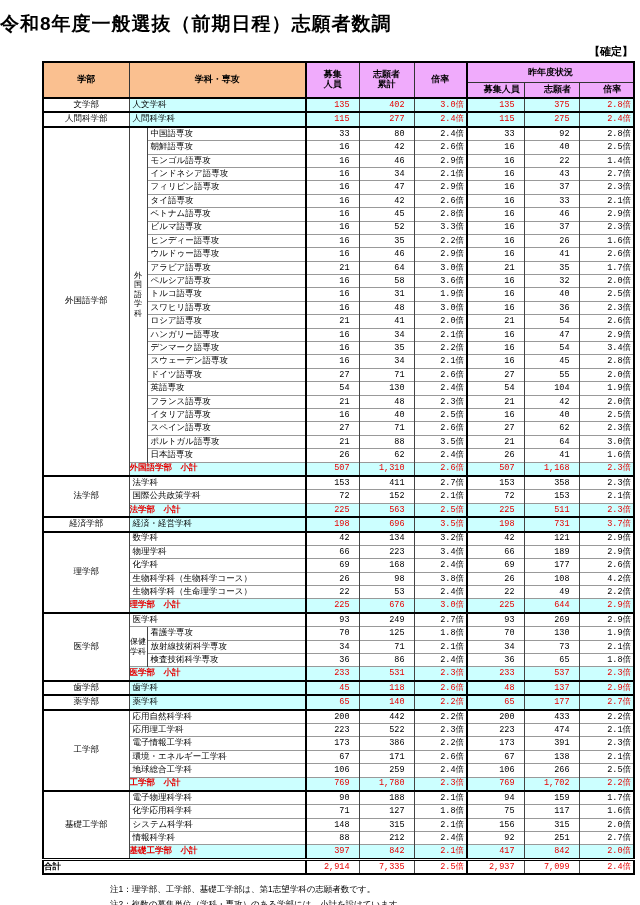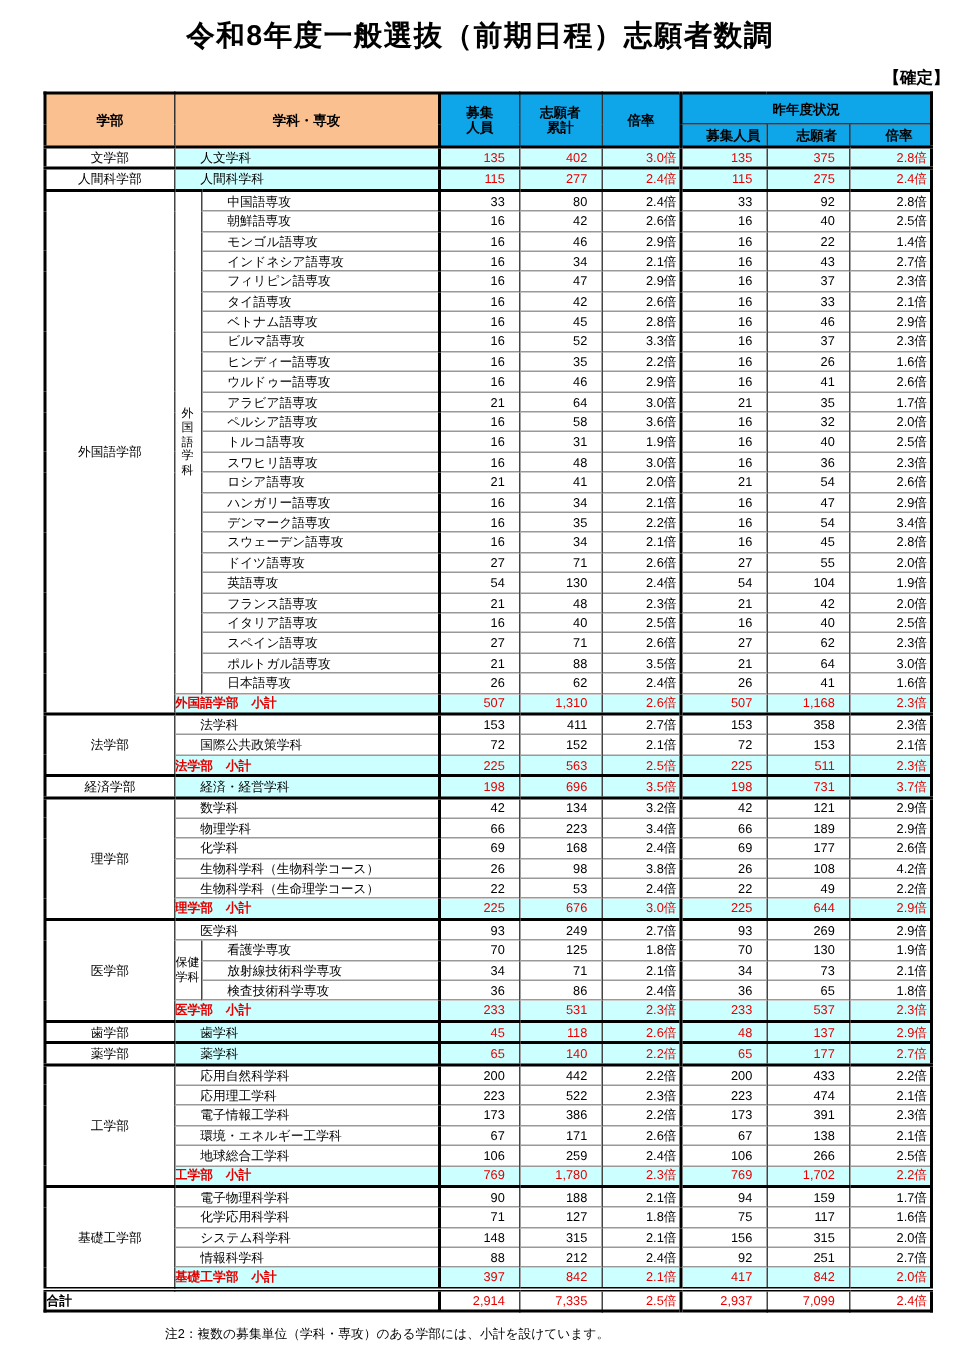--- a/index.html
+++ b/index.html
@@ -1,31 +1,31 @@
 <!DOCTYPE html>
 <html><head>
 <meta charset="utf-8">
 <style>
   html,body{margin:0;padding:0;background:#fff;}
   body{width:640px;height:905px;font-family:"Liberation Sans",sans-serif;color:#000;overflow:hidden;}
-  .title{text-align:center;font-size:19px;font-weight:bold;padding-top:11px;letter-spacing:1px;}
+  .title{font-size:19px;font-weight:bold;padding-top:11px;letter-spacing:1px;}
   .status{width:591px;margin:7px 0 2px 42px;text-align:right;font-size:11px;font-weight:bold;}
-  table{border-collapse:collapse;table-layout:fixed;width:591px;margin-left:29px;border:2px solid #000;}
-  th{background:#0ea5e9;font-size:9px;font-weight:bold;text-align:center;vertical-align:middle;
+  table{border-collapse:collapse;table-layout:fixed;width:591px;margin-left:42px;border:2px solid #000;font-family:Liberation Mono, monospace;}
+  th{background:#f0abfc;font-size:9px;font-weight:bold;text-align:center;vertical-align:middle;
      border:1px solid #333;white-space:pre-line;line-height:10px;padding:1px 0;}
   th.orange{background:#FAC090;}
   thead tr.h1 th{height:17px;}
   thead tr.h2 th{height:12px;padding-left:12px;}
   td{font-size:8.5px;height:12.4px;line-height:1;vertical-align:middle;white-space:nowrap;overflow:hidden;
      border-left:1px solid #444;border-top:1px solid #999;padding:0;}
   .thickL{border-left:2px solid #000 !important;}
   tr.sec td{border-top:2px solid #000;}
   tr.total td{border-top:3px double #000;}
   .fac{text-align:center;}
-  .dept{text-align:left;padding:0 17px;}
+  .dept{text-align:left;padding:0 3px;}
   .subcol{text-align:center;white-space:pre-line;font-size:8px;line-height:9.5px;}
   .num{text-align:right;padding-right:9px;}
   .ratio{text-align:right;padding-right:2px;}
   .hl{background:#CCFFFF;}
   .red{color:#E60000;}
   .bold{font-weight:bold;}
   .center{}
   .notes{margin:7px 0 0 110px;font-size:8.5px;line-height:15px;}
 </style>
 </head>
@@ -592,14 +592,15 @@
         <td class="num red">7,335</td>
         <td class="ratio red">2.5倍</td>
         <td class="num thickL red">2,937</td>
         <td class="num red">7,099</td>
         <td class="ratio red">2.4倍</td>
       </tr>
     </tbody>
 </table>
 
 <div class="notes">
+  <div>注1：理学部、工学部、基礎工学部は、第1志望学科の志願者数です。</div>
   <div>注2：複数の募集単位（学科・専攻）のある学部には、小計を設けています。</div>
 </div>
 
 </body></html>

